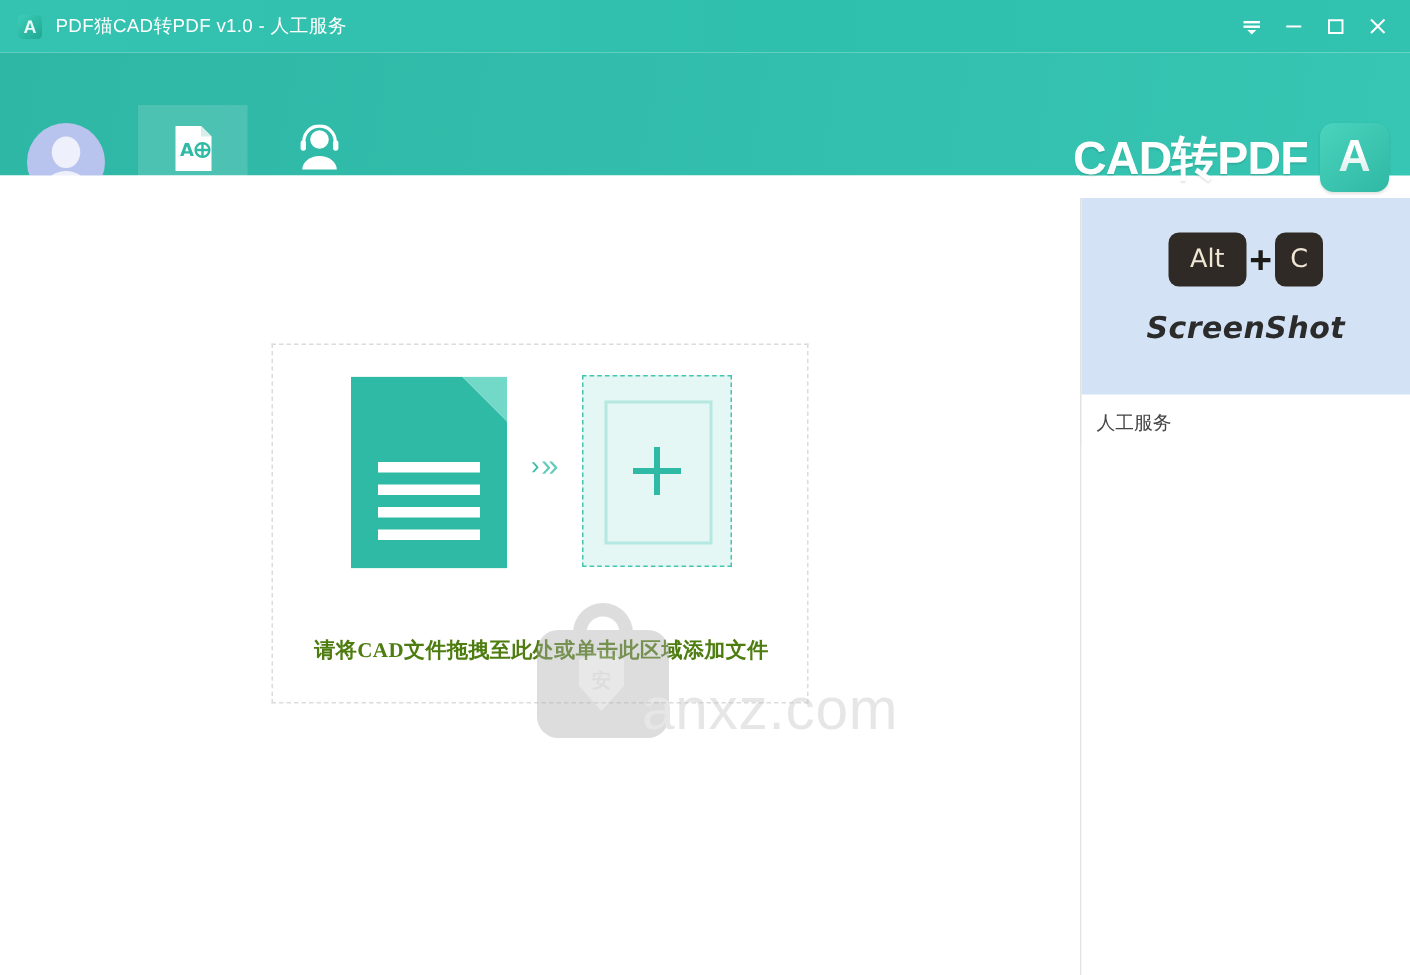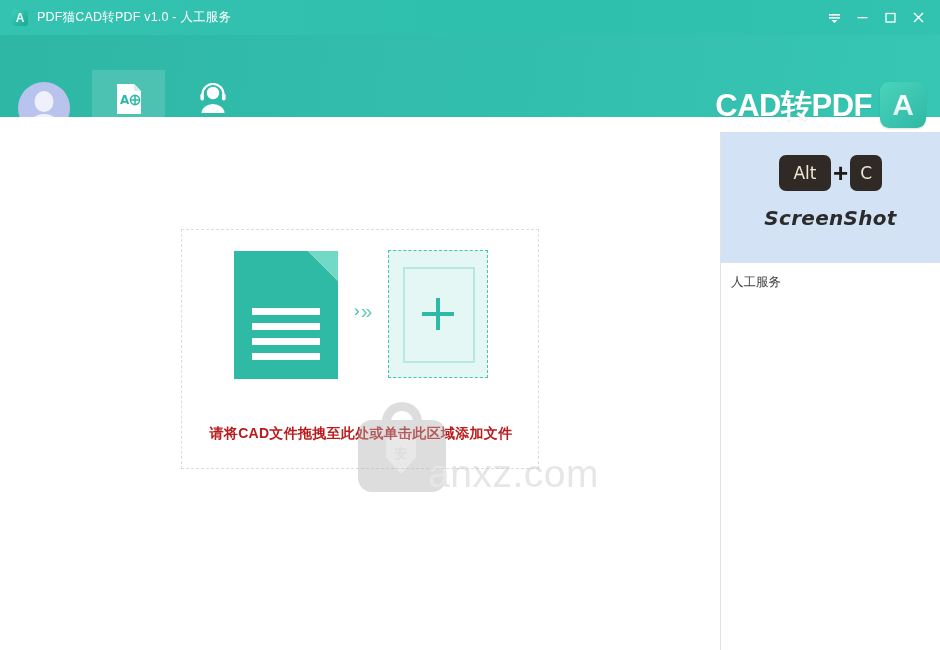--- a/index.html
+++ b/index.html
@@ -123,21 +123,21 @@
   .plus{
     position:absolute;left:50%;top:50%;transform:translate(-50%,-50%);
     width:32px;height:32px;
   }
   .plus:before,.plus:after{content:"";position:absolute;background:#2fbaa5;}
   .plus:before{left:0;top:14px;width:32px;height:4px;}
   .plus:after{left:14px;top:0;width:4px;height:32px;}
 
   .dz-text{
     position:absolute;left:0;bottom:25px;width:358px;text-align:center;
-    font-size:14px;font-weight:bold;color:#b91c1c;letter-spacing:.3px;
+    font-size:14px;font-weight:bold;color:#4d7c0f;letter-spacing:.3px;font-family:Liberation Serif, serif;
   }
 
   
   .watermark{
     position:absolute;left:350px;top:283px;width:250px;height:95px;
     pointer-events:none;opacity:.42;
   }
   .wm-bag{
     position:absolute;left:8px;top:2px;width:88px;height:90px;
   }

